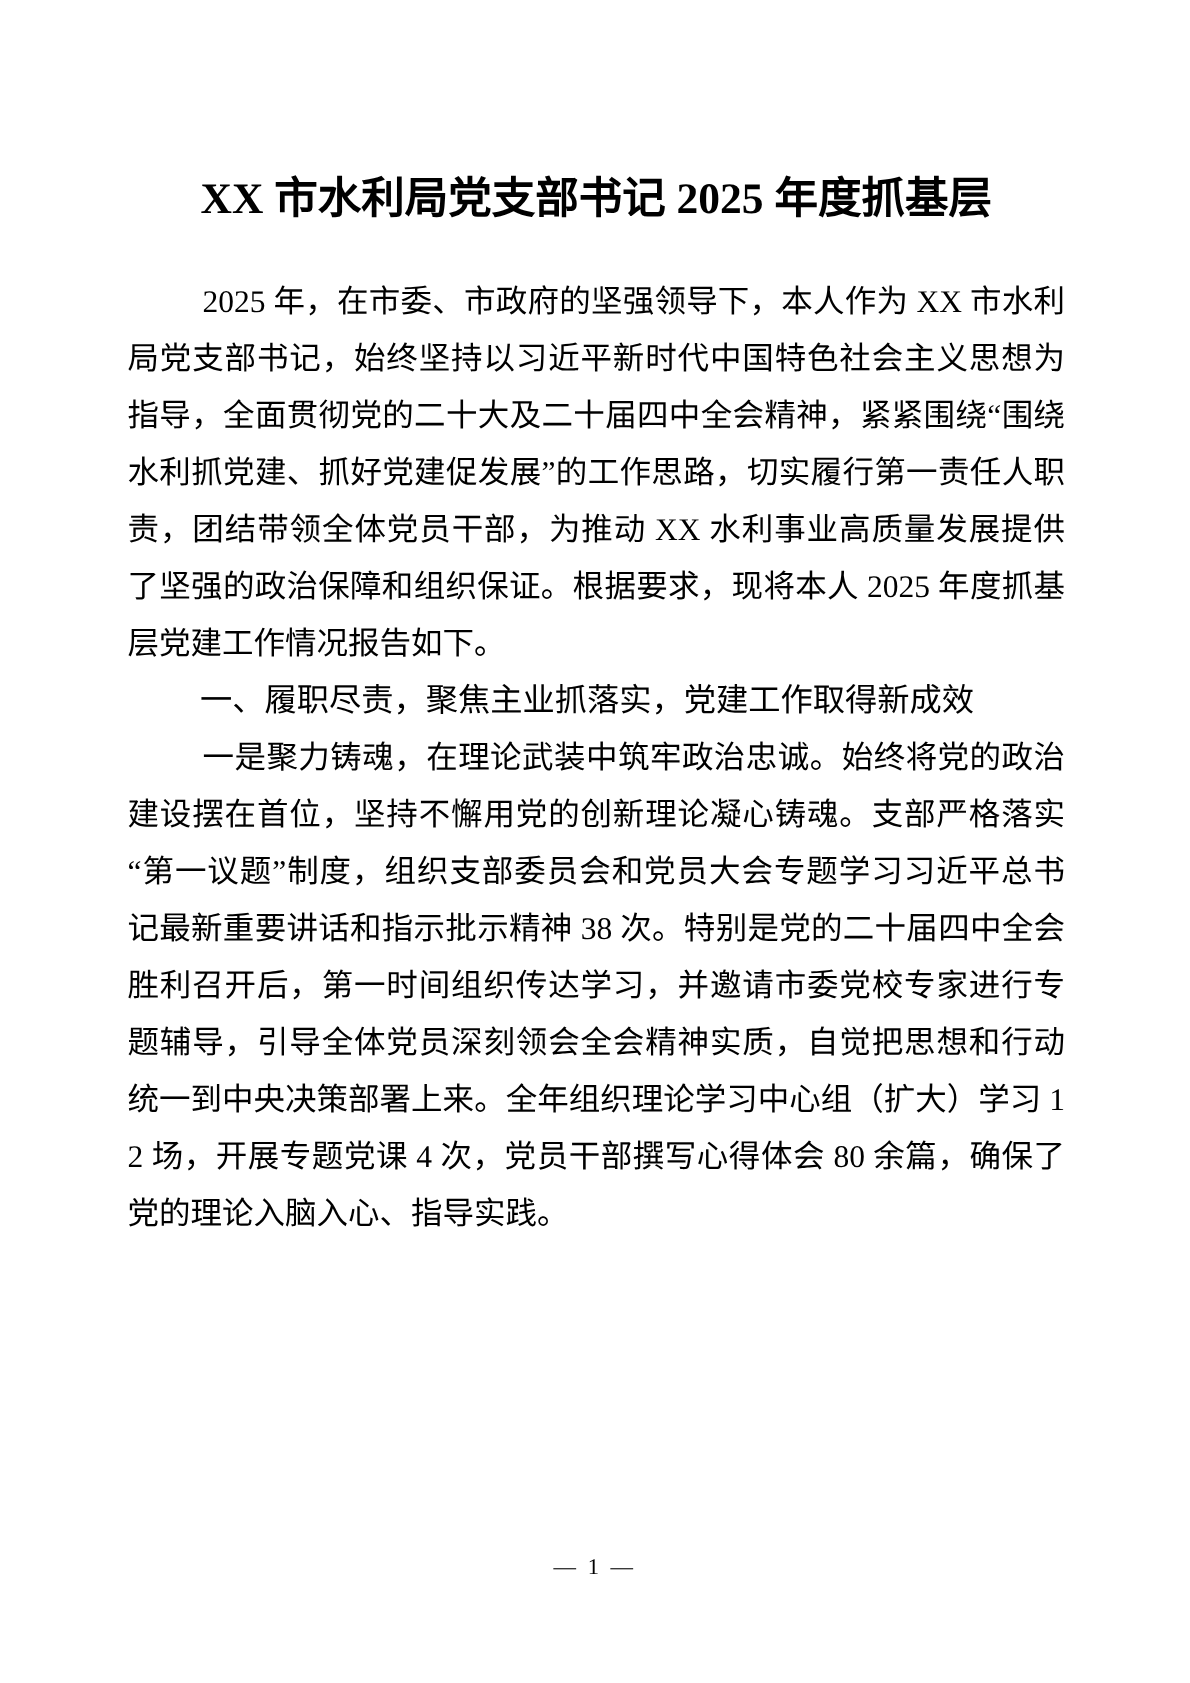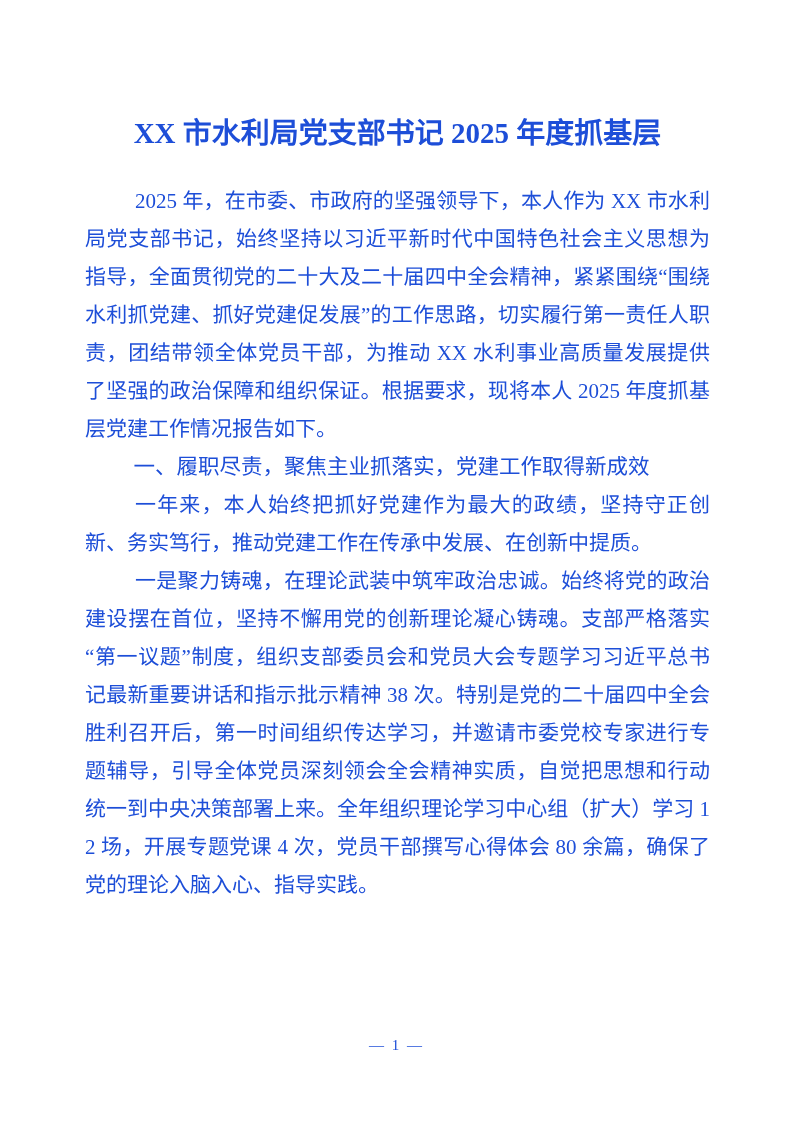--- a/index.html
+++ b/index.html
@@ -5,21 +5,21 @@
   html, body {
     margin: 0;
     padding: 0;
     background: #ffffff;
   }
   .page {
     position: relative;
     width: 793px;
     height: 1122px;
     background: #ffffff;
-    color: #1d4ed8;
+    color: #000000;
     overflow: hidden;
     font-family: "Liberation Serif", serif;
   }
   .content {
     position: absolute;
     top: 110px;
     left: 85px;
     width: 625px;
   }
   .doc-title {
@@ -71,21 +71,20 @@
   <div class="content">
 
     <h1 class="doc-title">
       <span class="title-line">XX 市水利局党支部书记 2025 年度抓基层</span>
     </h1>
 
     <p class="para-body">2025 年，在市委、市政府的坚强领导下，本人作为 XX 市水利局党支部书记，始终坚持以习近平新时代中国特色社会主义思想为指导，全面贯彻党的二十大及二十届四中全会精神，紧紧围绕“围绕水利抓党建、抓好党建促发展”的工作思路，切实履行第一责任人职责，团结带领全体党员干部，为推动 XX 水利事业高质量发展提供了坚强的政治保障和组织保证。根据要求，现将本人 2025 年度抓基层党建工作情况报告如下。</p>
 
     <p class="para-heading">一、履职尽责，聚焦主业抓落实，党建工作取得新成效</p>
 
-    <p class="para-body">一年来，本人始终把抓好党建作为最大的政绩，坚持守正创新、务实笃行，推动党建工作在传承中发展、在创新中提质。</p>
 
     <p class="para-body">一是聚力铸魂，在理论武装中筑牢政治忠诚。始终将党的政治建设摆在首位，坚持不懈用党的创新理论凝心铸魂。支部严格落实“第一议题”制度，组织支部委员会和党员大会专题学习习近平总书记最新重要讲话和指示批示精神 38 次。特别是党的二十届四中全会胜利召开后，第一时间组织传达学习，并邀请市委党校专家进行专题辅导，引导全体党员深刻领会全会精神实质，自觉把思想和行动统一到中央决策部署上来。全年组织理论学习中心组（扩大）学习 12 场，开展专题党课 4 次，党员干部撰写心得体会 80 余篇，确保了党的理论入脑入心、指导实践。</p>
 
 
   </div>
 
   <div class="page-footer">— 1 —</div>
 </div>
 
 </body></html>

